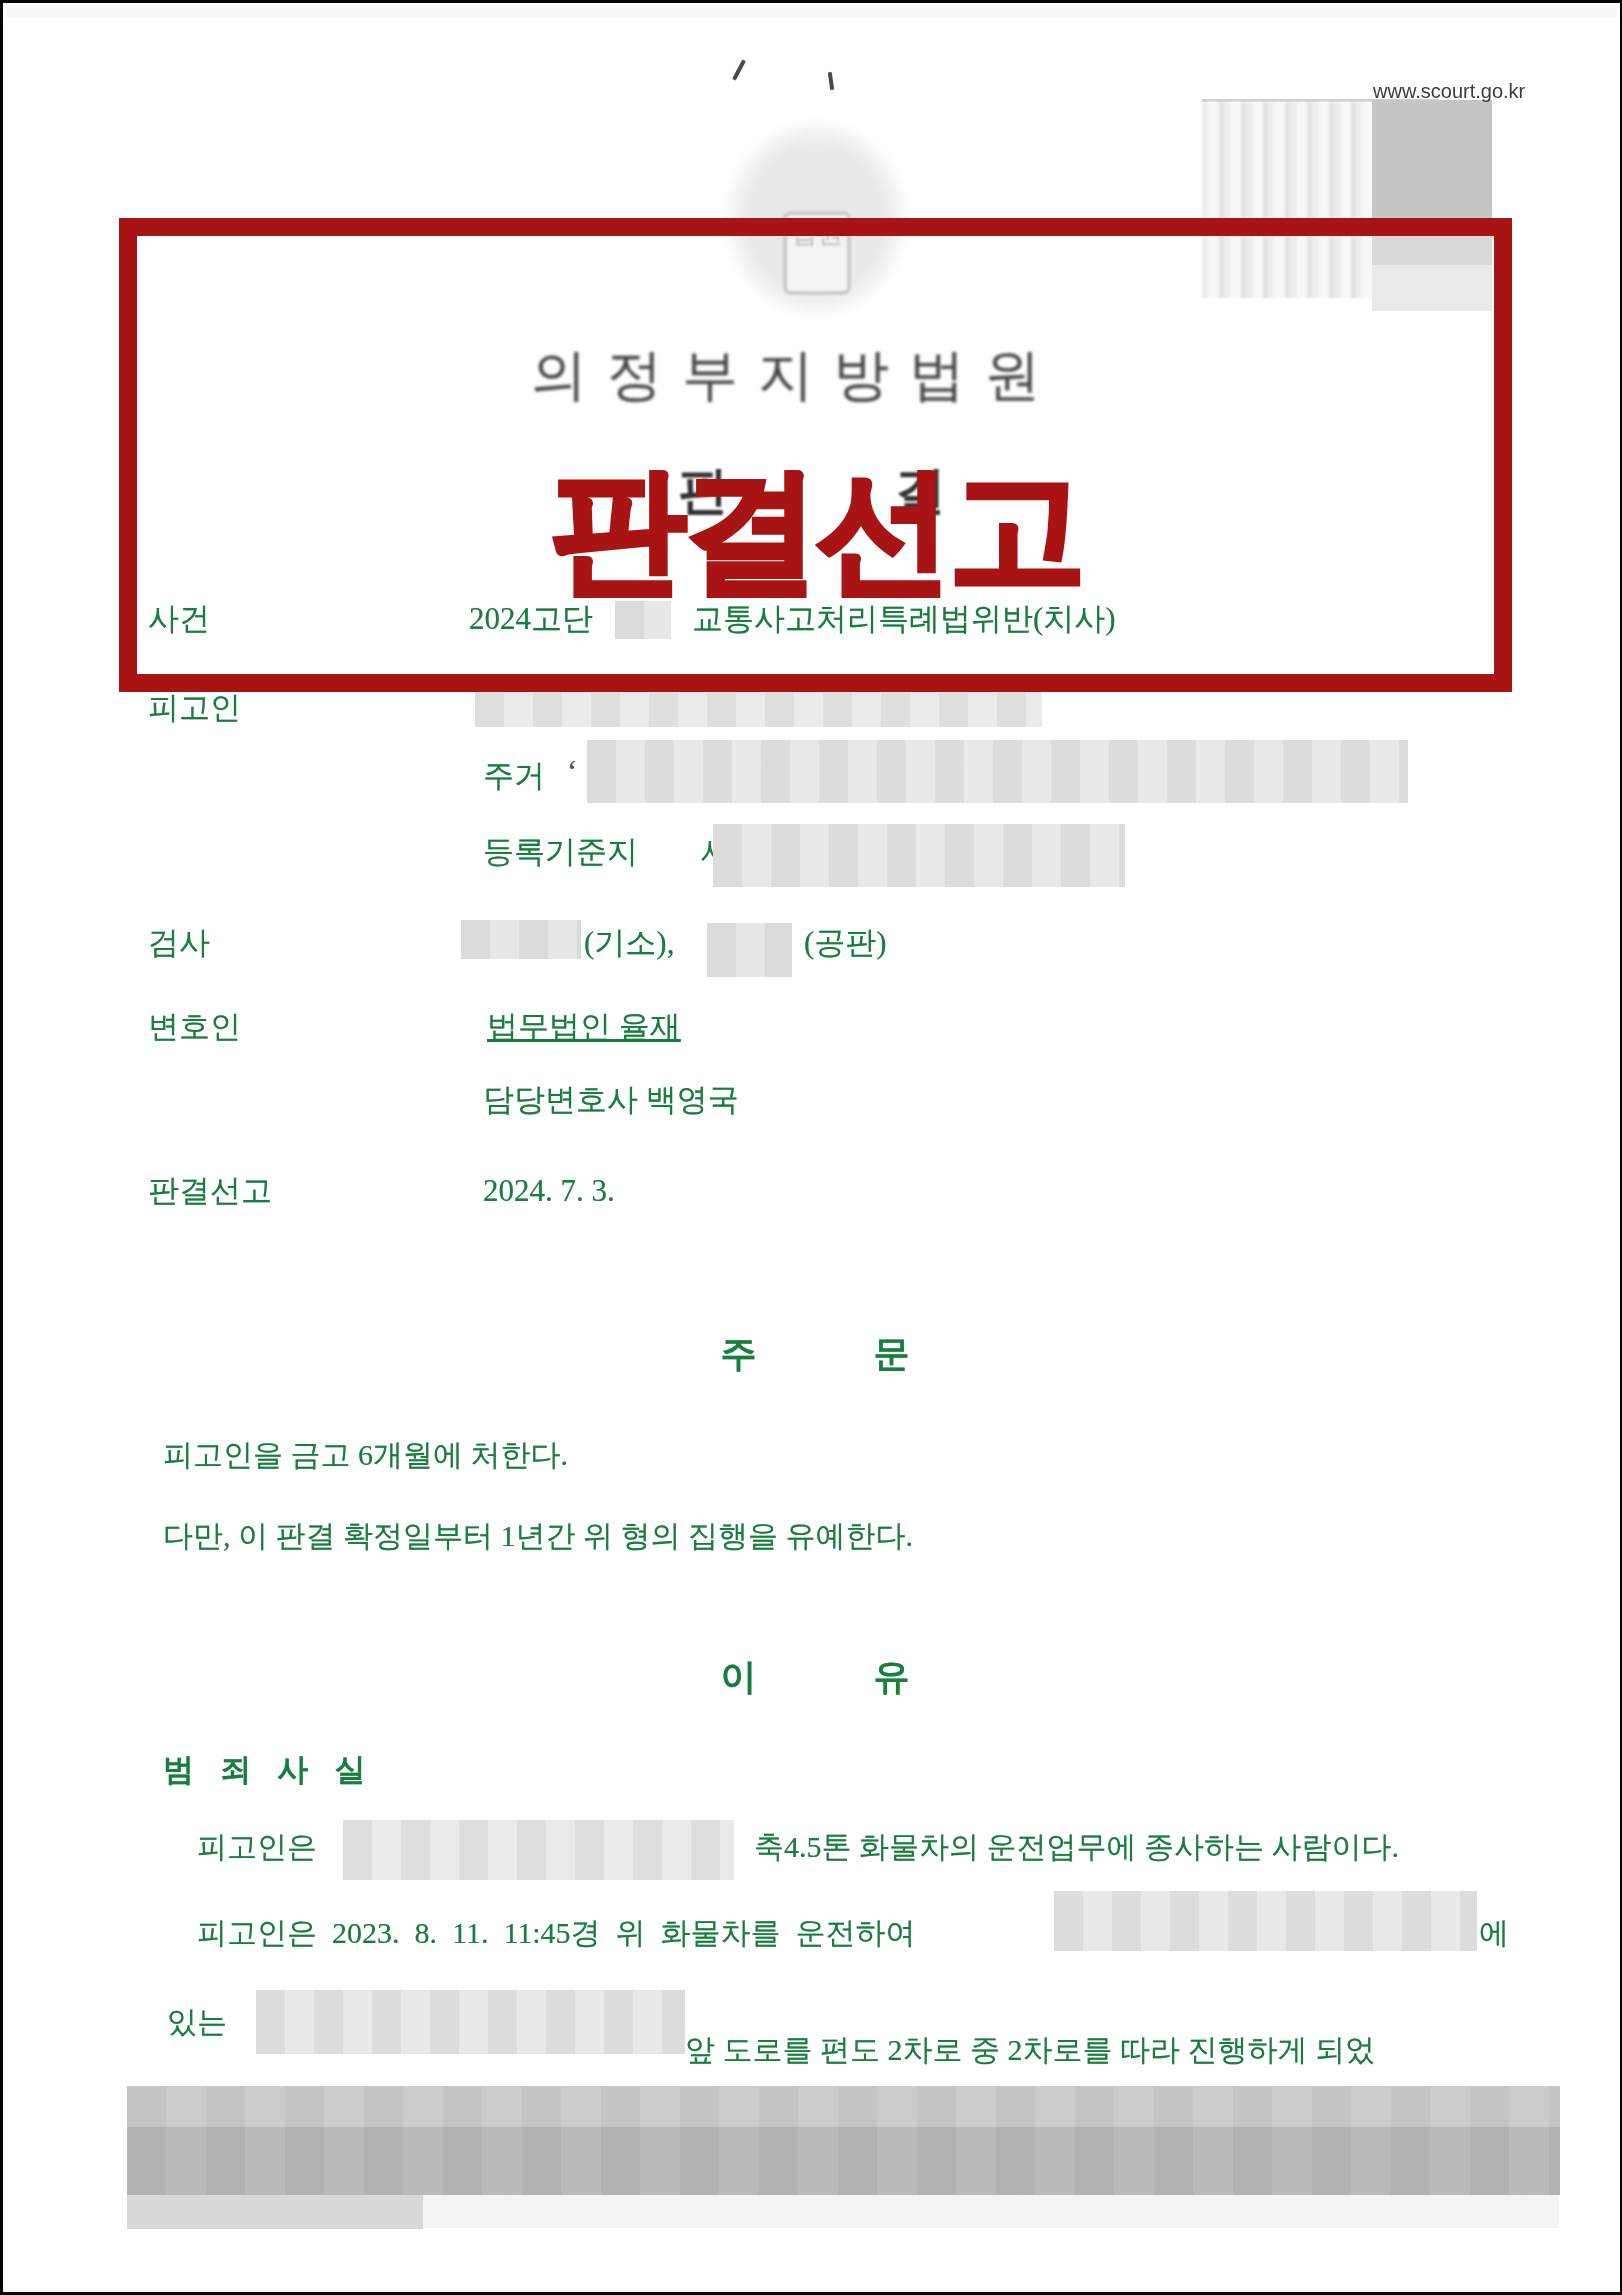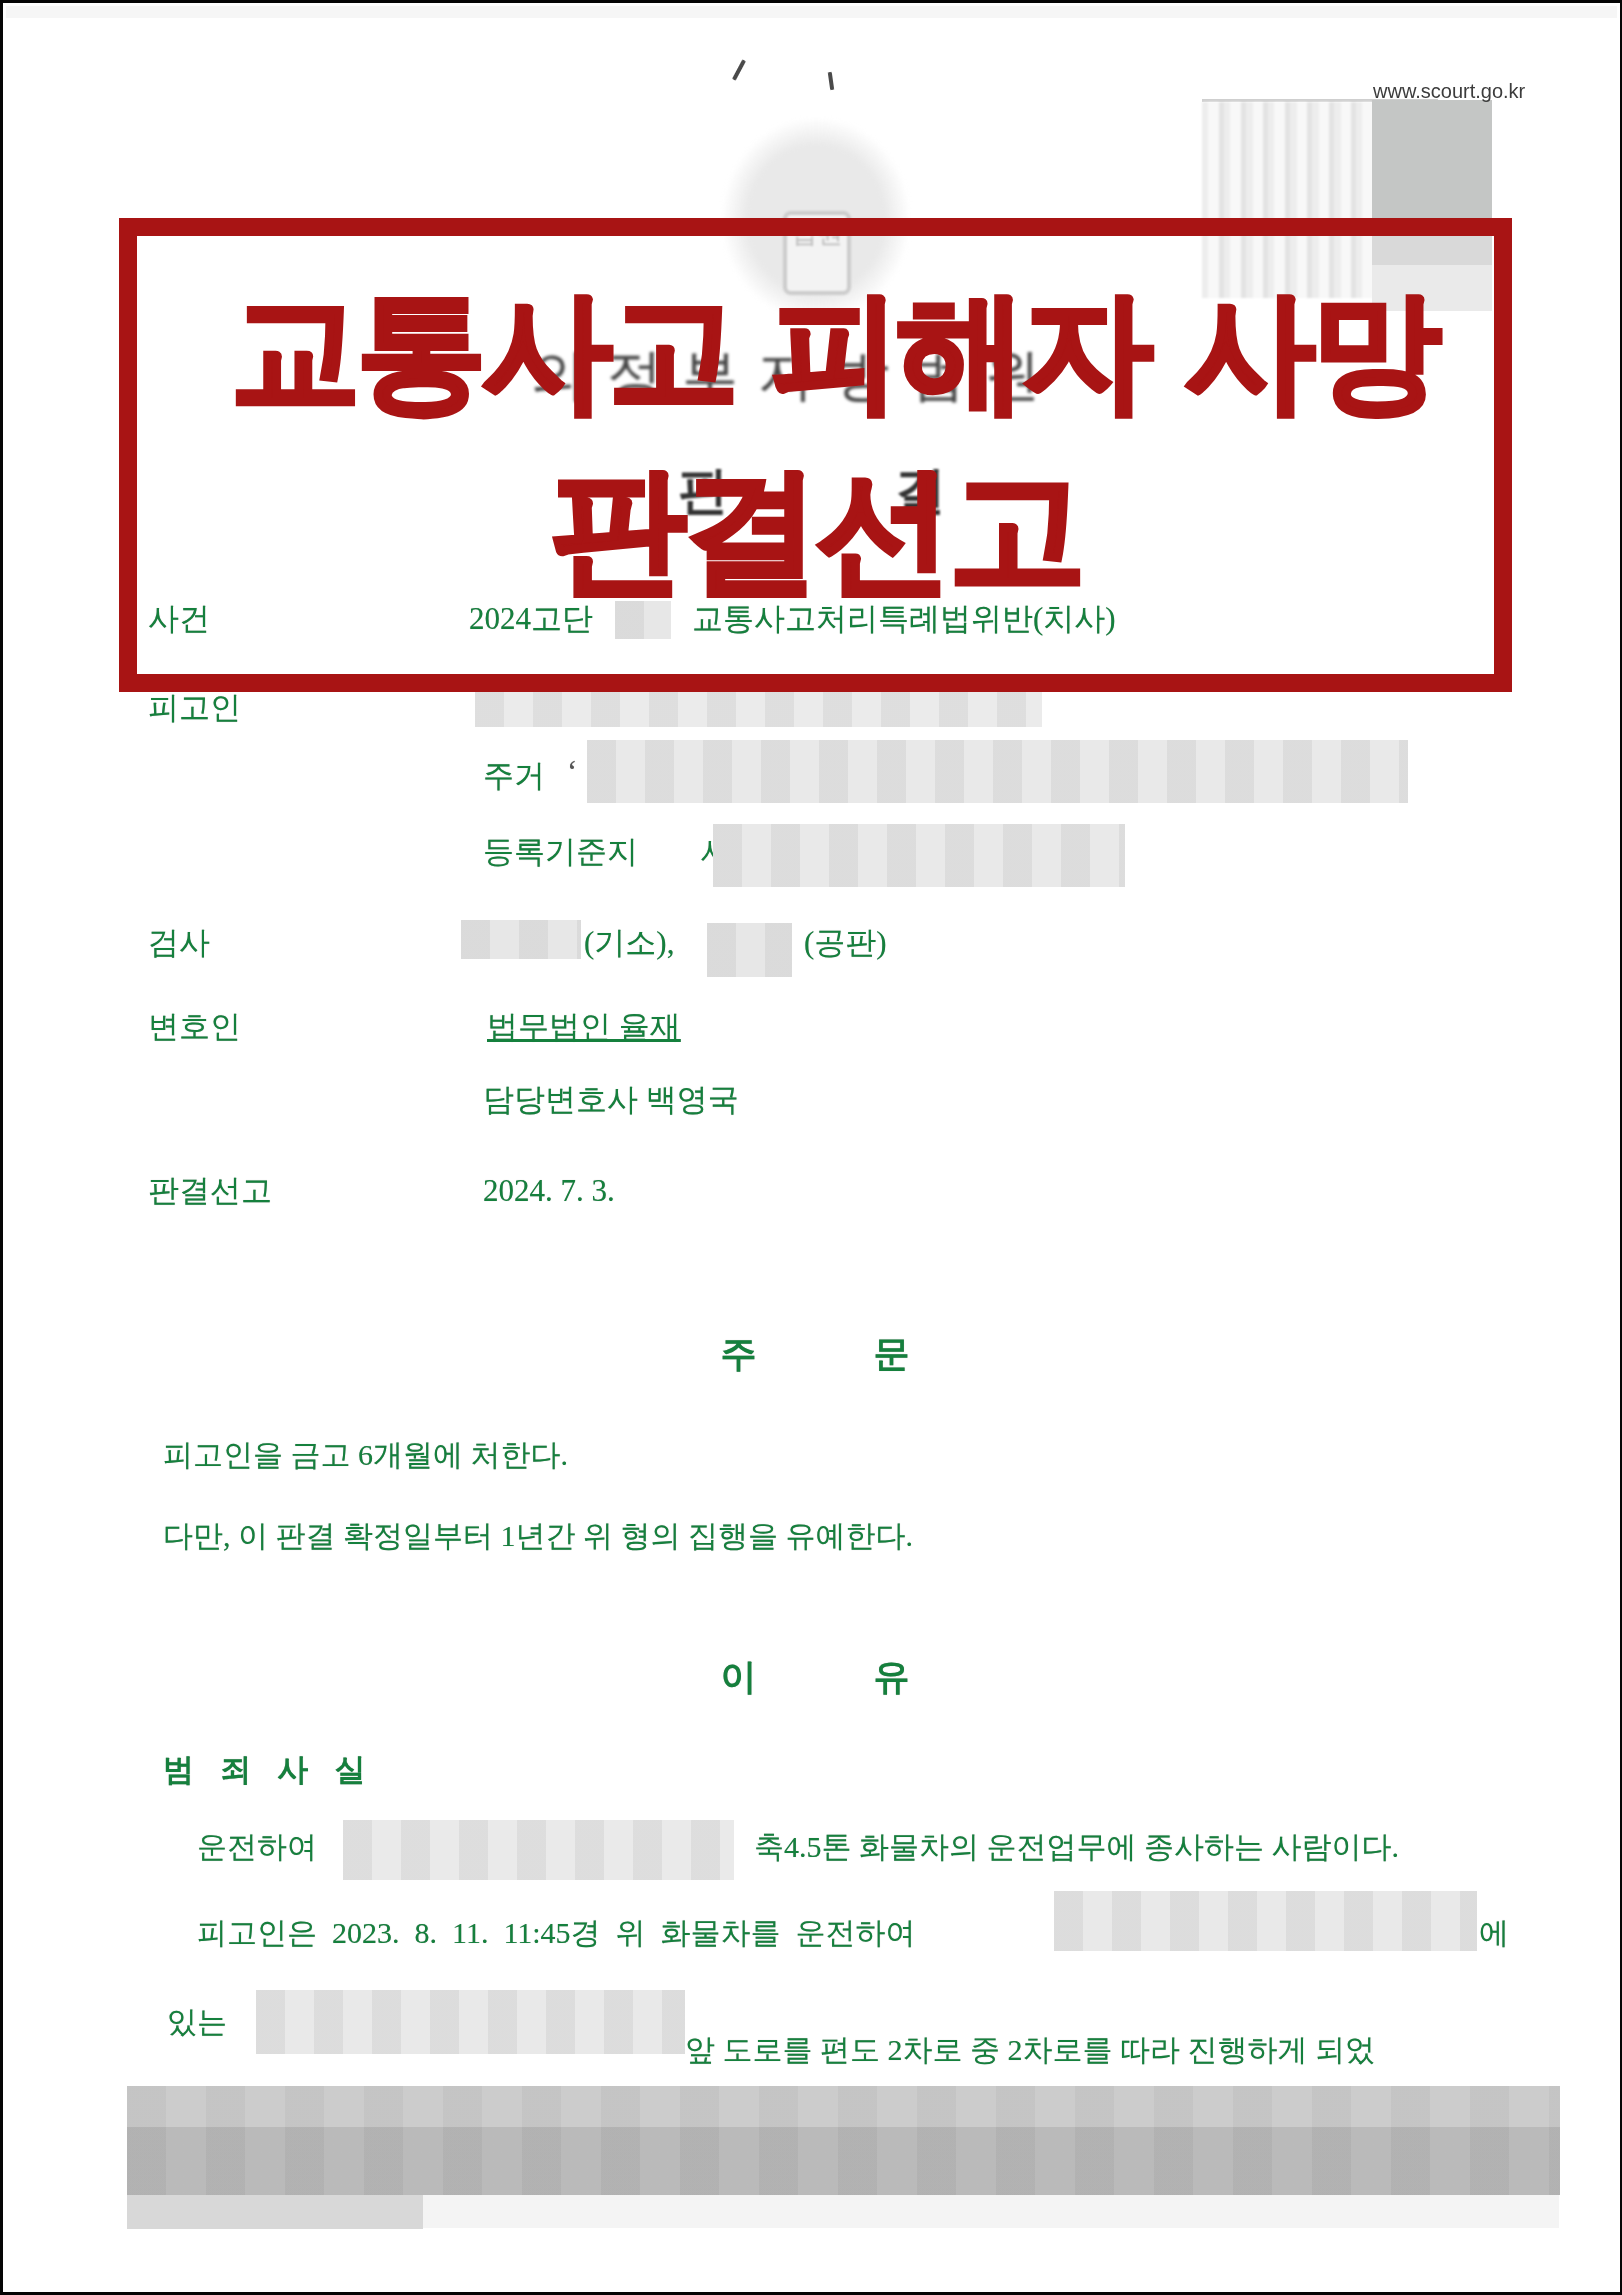--- a/index.html
+++ b/index.html
@@ -54,21 +54,20 @@
   <div class="abs url" style="left:1370px;top:77px;">www.scourt.go.kr</div>
   <div class="abs" style="left:1199px;top:96px;width:236px;height:3.3px;background:#cfcfcf;filter:blur(0.7px);"></div>
   <div class="abs stripes" style="left:1199px;top:99px;width:171px;height:196px;"></div>
   <div class="abs" style="left:1369px;top:97px;width:120px;height:211px;z-index:0;
               background:linear-gradient(180deg,#c4c6c5 0 60%,#d9d9d9 60% 78%,#eaeaea 78% 100%);"></div>
 
   <div class="ghost abs" style="left:79px;top:335px;width:1427px;text-align:center;font-size:56px;letter-spacing:19.6px;">의정부지방법원</div>
   <div class="ghost abs bold" style="left:675px;top:454px;font-size:51px;filter:blur(1px);color:#333;">판             결</div>
 
   <div class="abs ov-frame" style="left:116px;top:215px;width:1393px;height:474px;"></div>
-  <div class="abs ovtext" style="left:134px;top:283px;width:1394px;font-size:130px;">교통사고 피해자 사망</div>
   <div class="abs ovtext" style="left:116px;top:458px;width:1394px;font-size:137px;">판결선고</div>
 
   <div class="abs doc label" style="left:145px;top:597px;width:196px;">사건</div>
   <div class="abs doc val" style="left:466px;top:597px;">2024고단</div>
   <div class="abs px" style="left:612px;top:598px;width:56px;height:38px;background-color:#e7e7e7;z-index:1;"></div>
   <div class="abs doc val" style="left:689px;top:597px;">교통사고처리특례법위반(치사)</div>
 
   <div class="abs doc label" style="left:145px;top:686px;width:196px;">피고인</div>
   <div class="abs px" style="left:472px;top:686px;width:567px;height:38px;background-color:#ebebeb;z-index:1;"></div>
 
@@ -92,21 +91,21 @@
   <div class="abs doc label" style="left:145px;top:1169px;width:204px;">판결선고</div>
   <div class="abs doc val" style="left:480px;top:1169px;">2024. 7. 3.</div>
 
   <div class="abs doc heading" style="top:1327px;">주             문</div>
   <div class="abs doc body-line" style="left:160px;top:1434px;">피고인을 금고 6개월에 처한다.</div>
   <div class="abs doc body-line" style="left:160px;top:1515px;">다만, 이 판결 확정일부터 1년간 위 형의 집행을 유예한다.</div>
 
   <div class="abs doc heading" style="top:1650px;">이             유</div>
   <div class="abs doc body-line bold" style="left:160px;top:1748px;font-size:31px;letter-spacing:9.2px;">범 죄 사 실</div>
 
-  <div class="abs doc body-line" style="left:194px;top:1826px;">운전하여</div>
+  <div class="abs doc body-line" style="left:194px;top:1826px;">피고인은</div>
   <div class="abs px" style="left:340px;top:1817px;width:391px;height:60px;background-color:#eaeaea;z-index:1;"></div>
   <div class="abs doc body-line" style="left:731px;top:1826px;padding-left:20px;">축4.5톤 화물차의 운전업무에 종사하는 사람이다.</div>
 
   <div class="abs doc body-line" style="left:194px;top:1912px;">피고인은  2023.  8.  11.  11:45경  위  화물차를  운전하여</div>
   <div class="abs px" style="left:1051px;top:1888px;width:423px;height:60px;background-color:#e9e9e9;z-index:1;"></div>
   <div class="abs doc body-line" style="left:1476px;top:1912px;">에</div>
 
   <div class="abs doc body-line" style="left:164px;top:2001px;">있는</div>
   <div class="abs px" style="left:253px;top:1987px;width:429px;height:64px;background-color:#e9e9e9;z-index:1;"></div>
   <div class="abs doc body-line" style="left:682px;top:2001px;margin-top:28px;">앞 도로를 편도 2차로 중 2차로를 따라 진행하게 되었</div>

